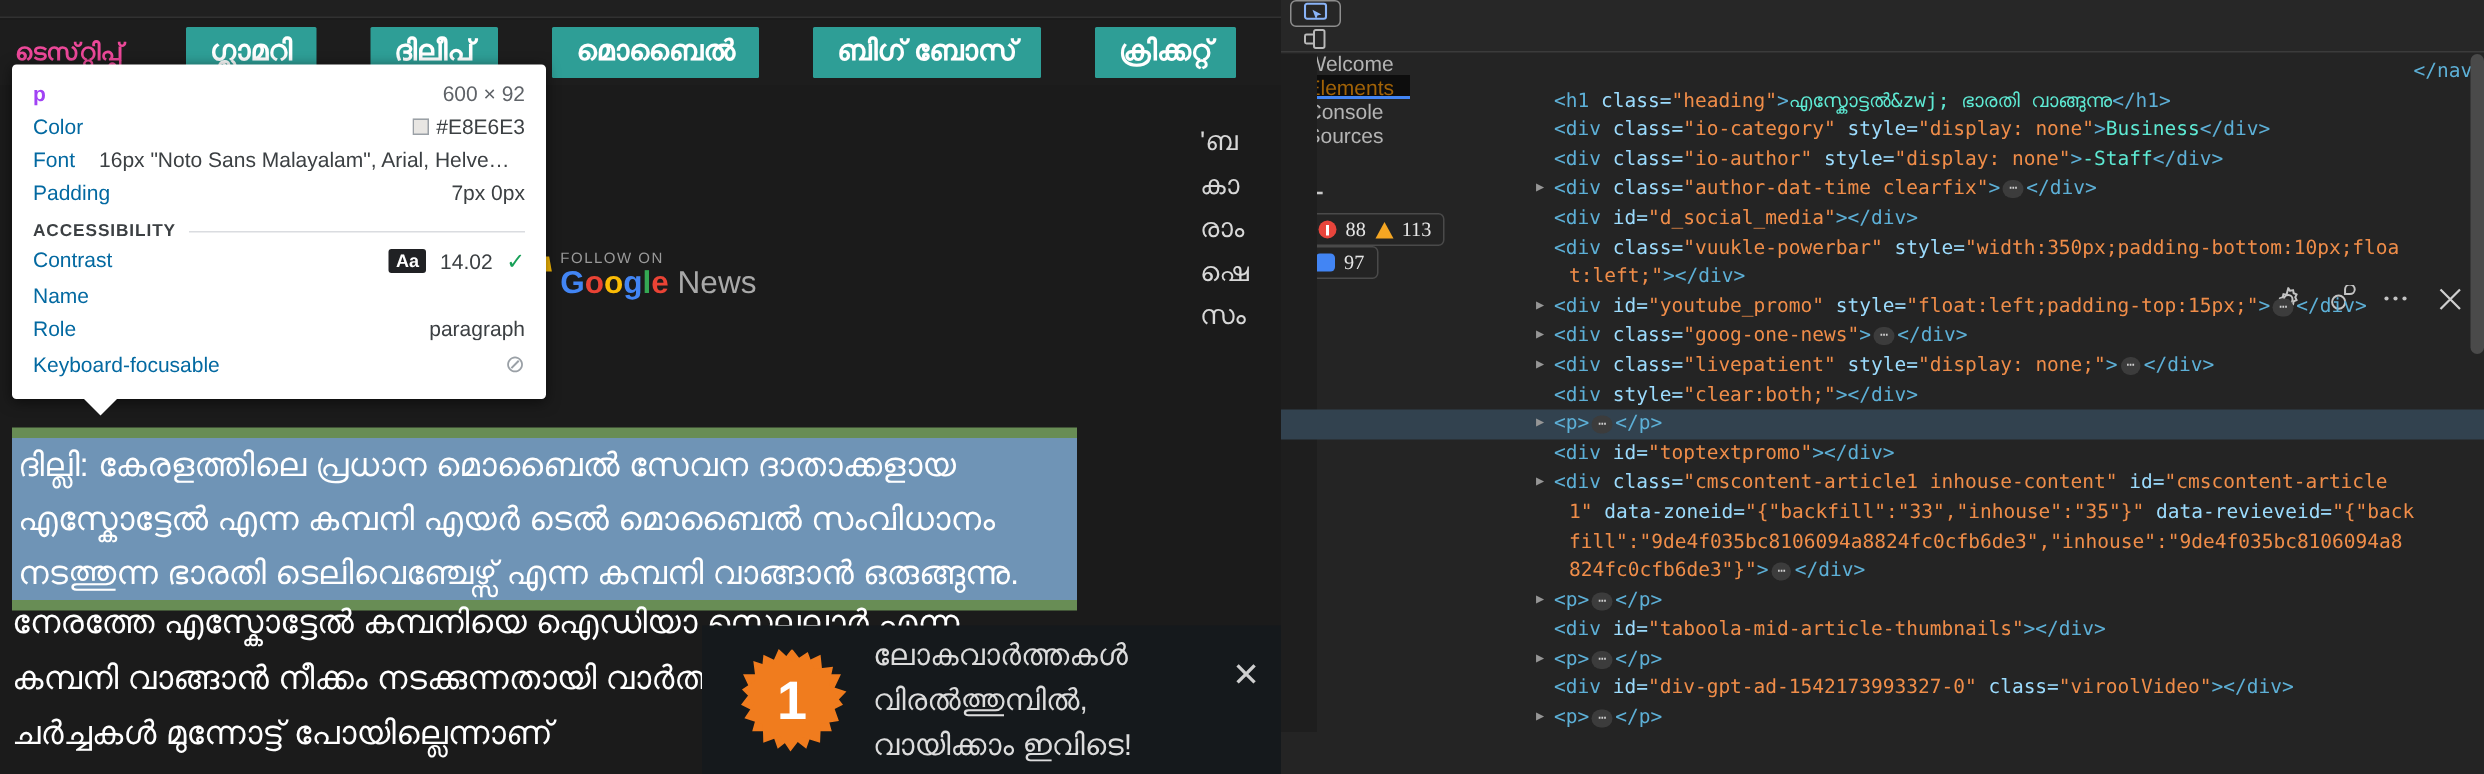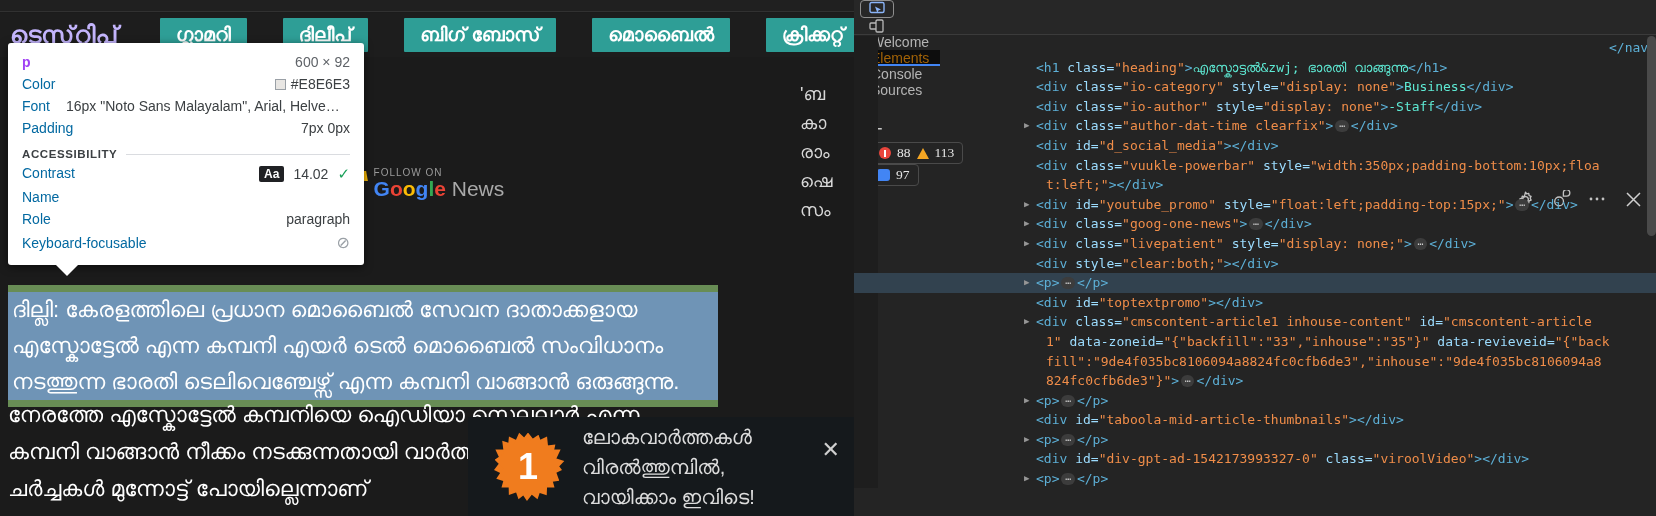--- a/index.html
+++ b/index.html
@@ -22,21 +22,21 @@
 
   #navbar {
     position: absolute; left: 0; top: 13px;
     width: 854px; height: 44px;
     background: #1d1d1d;
     display: flex; align-items: center; gap: 10px;
     padding-left: 4px;
     white-space: nowrap;
   }
   .nav-plain {
-    color: #c4b5fd; font-size: 24px; font-weight: bold;
+    color: #ec4899; font-size: 16px; font-weight: bold;
     padding: 4px 6px; flex: none;
   }
   .nav-chip {
     background: #2e9e96; color: #ffffff;
     font-size: 19px; font-weight: bold;
     padding: 6px 16px; flex: none; line-height: 22px;
     border-radius: 1px;
     margin-left: 26px;
   }
 
@@ -202,22 +202,22 @@
 
 <div id="root">
 
   <div id="page">
     <div id="page-topline"></div>
 
     <div id="navbar">
       <span class="nav-plain">ടെസ്‌റ്റിപ്പ്</span>
       <span class="nav-chip">ഗ്ലാമറി</span>
       <span class="nav-chip">ദിലീപ്</span>
+      <span class="nav-chip">മൊബൈൽ</span>
       <span class="nav-chip">ബിഗ് ബോസ്</span>
-      <span class="nav-chip">മൊബൈൽ</span>
       <span class="nav-chip">ക്രിക്കറ്റ്</span>
       <span class="nav-chip">ടെലിവിഷൻ</span>
 
     </div>
 
     <div id="article">
       <div id="headline">വാങ്ങുന്നു</div>
       <div id="timestamp">2004, 5:30 [IST]</div>
       <div id="badges">
         <div class="yt-badge">

